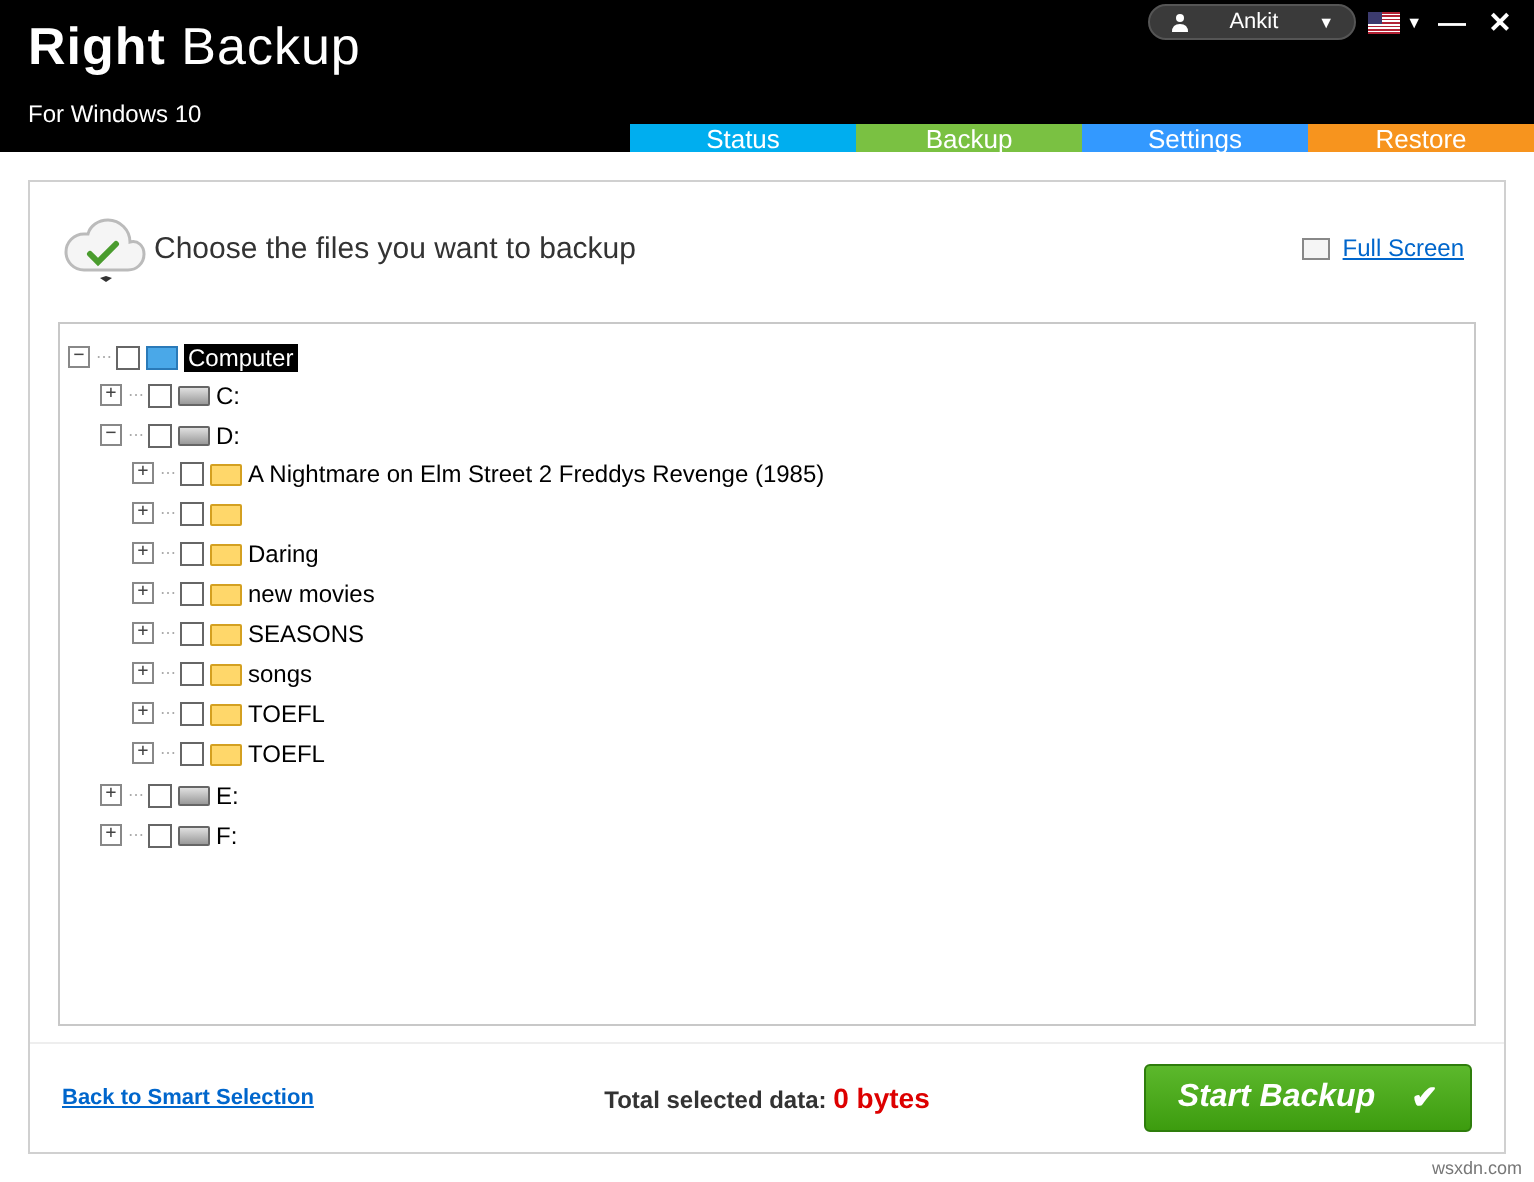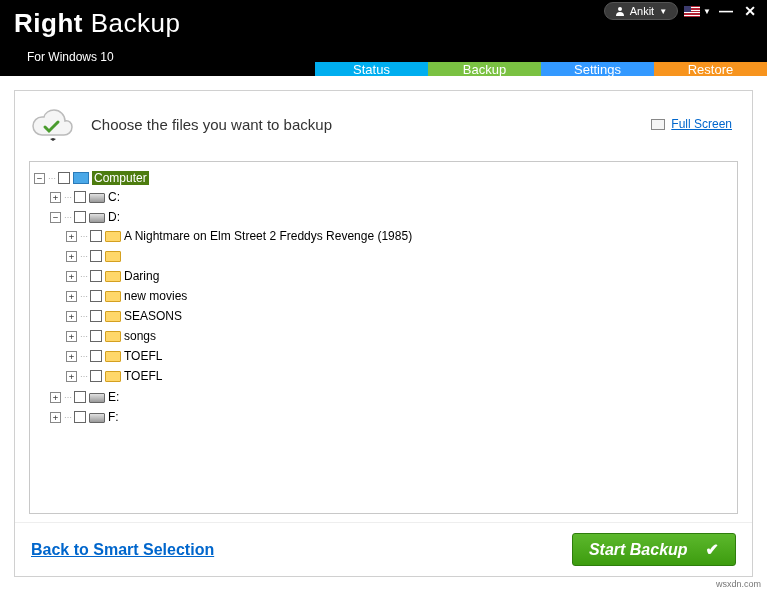--- a/index.html
+++ b/index.html
@@ -1,54 +1,54 @@
 <!DOCTYPE html>
 <html><head>
 <meta charset="utf-8">
 <style>
 *{margin:0;padding:0;box-sizing:border-box;font-family:"Segoe UI",Arial,sans-serif}
 body{width:767px;height:591px;background:#fff;overflow:hidden;position:relative}
 .header{background:#000;color:#fff;height:76px;position:relative}
 .titlebar{display:flex;align-items:center;justify-content:flex-end;padding:4px 8px;gap:6px;height:22px}
-.user-btn{background:#3a3a3a;border-radius:12px;padding:2px 10px;display:flex;align-items:center;gap:5px;font-size:11px;color:#fff;border:1px solid #555}
+.user-btn{background:#3a3a3a;border-radius:12px;padding:2px 10px;display:flex;align-items:center;gap:20px;font-size:11px;color:#fff;border:1px solid #555}
 .flag{width:16px;height:11px;background:linear-gradient(to bottom,#b22234 0%,#b22234 8%,#fff 8%,#fff 15%,#b22234 15%,#b22234 23%,#fff 23%,#fff 31%,#b22234 31%,#b22234 38%,#fff 38%,#fff 46%,#b22234 46%,#b22234 54%,#fff 54%,#fff 62%,#b22234 62%,#b22234 69%,#fff 69%,#fff 77%,#b22234 77%,#b22234 85%,#fff 85%,#fff 92%,#b22234 92%);position:relative}
 .flag::before{content:"";position:absolute;top:0;left:0;width:7px;height:6px;background:#3c3b6e}
 .chev{font-size:8px;color:#fff}
 .win-btn{color:#fff;font-size:14px;width:18px;text-align:center;font-weight:bold;cursor:pointer}
 .logo{position:absolute;left:14px;top:8px;font-size:26px;letter-spacing:0.5px}
 .logo b{font-weight:600}.logo span{font-weight:300}
-.subtitle{position:absolute;left:27px;top:50px;font-size:12px;font-weight:300}
+.subtitle{position:absolute;left:14px;top:50px;font-size:12px;font-weight:300}
 .tabs{position:absolute;right:0;bottom:0;display:flex}
 .tab{width:113px;height:14px;display:flex;align-items:center;justify-content:center;font-size:13px;color:#fff;cursor:pointer}
 .tab.status{background:#00aeef}
 .tab.backup{background:#7ac142}
 .tab.restore{background:#f7941e}
 .tab.settings{background:#3399ff}
 .content{padding:14px;height:calc(100% - 76px)}
 .panel{background:#fff;border:1px solid #d0d0d0;height:100%;display:flex;flex-direction:column}
 .panel-hdr{display:flex;align-items:center;padding:14px 20px 10px 10px}
 .cloud-ico{width:52px;height:38px;flex:0 0 52px}
-.hdr-text{font-size:15px;color:#333;margin-left:14px}
+.hdr-text{font-size:15px;color:#333;}
 .fullscreen{margin-left:auto;display:flex;align-items:center;gap:6px;color:#0066cc;text-decoration:underline;font-size:12px;cursor:pointer}
 .fs-ico{width:14px;height:11px;border:1px solid #888;background:#f5f5f5;text-decoration:none}
 .tree-wrap{border:1px solid #c8c8c8;margin:8px 14px;flex:1;overflow:auto;font-size:12px;padding:6px 4px;color:#000}
 .tree ul{list-style:none;padding-left:0}
 .tree li{padding:1px 0;white-space:nowrap}
 .tree li ul{padding-left:16px}
 .node{display:flex;align-items:center;gap:3px;height:18px}
 .toggle{width:11px;height:11px;border:1px solid #888;display:flex;align-items:center;justify-content:center;font-size:9px;line-height:1;cursor:pointer;color:#444;background:#fff;font-family:monospace}
 .dots{color:#aaa;font-size:8px;letter-spacing:-1px}
 .chk{width:12px;height:12px;border:1px solid #666;background:#fff;cursor:pointer;flex:0 0 12px}
 .dico{width:16px;height:12px;flex:0 0 16px}
 .drive{background:linear-gradient(#e0e0e0,#999);border:1px solid #666;border-radius:1px;height:10px;margin-top:1px}
 .folder{background:#ffd76a;border:1px solid #d4a020;height:11px;border-radius:1px;margin-top:1px}
 .computer{background:#4aa8e8;border:1px solid #2a7ab8;height:12px}
-.sel{background:#4d7c0f;color:#fff;padding:0 2px}
+.sel{background:#000000;color:#fff;padding:0 2px}
 .footer{display:flex;align-items:center;padding:10px 16px;border-top:1px solid #eee}
-.back-link{color:#0066cc;text-decoration:underline;font-size:16px;font-weight:600;cursor:pointer}
+.back-link{color:#0066cc;text-decoration:underline;font-size:11px;font-weight:600;cursor:pointer}
 .total{position:absolute;left:50%;transform:translateX(-50%);font-size:12px}
 .total b{font-weight:600;color:#333}.total .val{color:#d00;font-weight:700;font-size:14px}
 .start-btn{margin-left:auto;background:linear-gradient(#5cb82c,#3d9c0f);border:1px solid #2e7d0c;color:#fff;font-size:16px;font-weight:600;padding:6px 16px;border-radius:3px;cursor:pointer;display:flex;align-items:center;gap:18px;font-style:italic}
 .start-btn .chk-mark{font-style:normal}
 .watermark{position:absolute;right:6px;bottom:2px;font-size:9px;color:#777}
 </style>
 </head>
 <body>
 
 <div class="header">
@@ -213,20 +213,23 @@
               <span>F:</span>
             </div>
               </li>
           </ul>
         </li>
       </ul>
     </div>
 
     <div class="footer" style="position:relative">
       <span class="back-link">Back to Smart Selection</span>
+      <span class="total">
+        <b>Total selected data:</b>&nbsp;<span class="val">0 bytes</span>
+      </span>
       <button class="start-btn">
         <span>Start Backup</span>
           <span class="chk-mark">✔</span>
       </button>
     </div>
   </div>
 </div>
 
 <div class="watermark">wsxdn.com</div>
 

